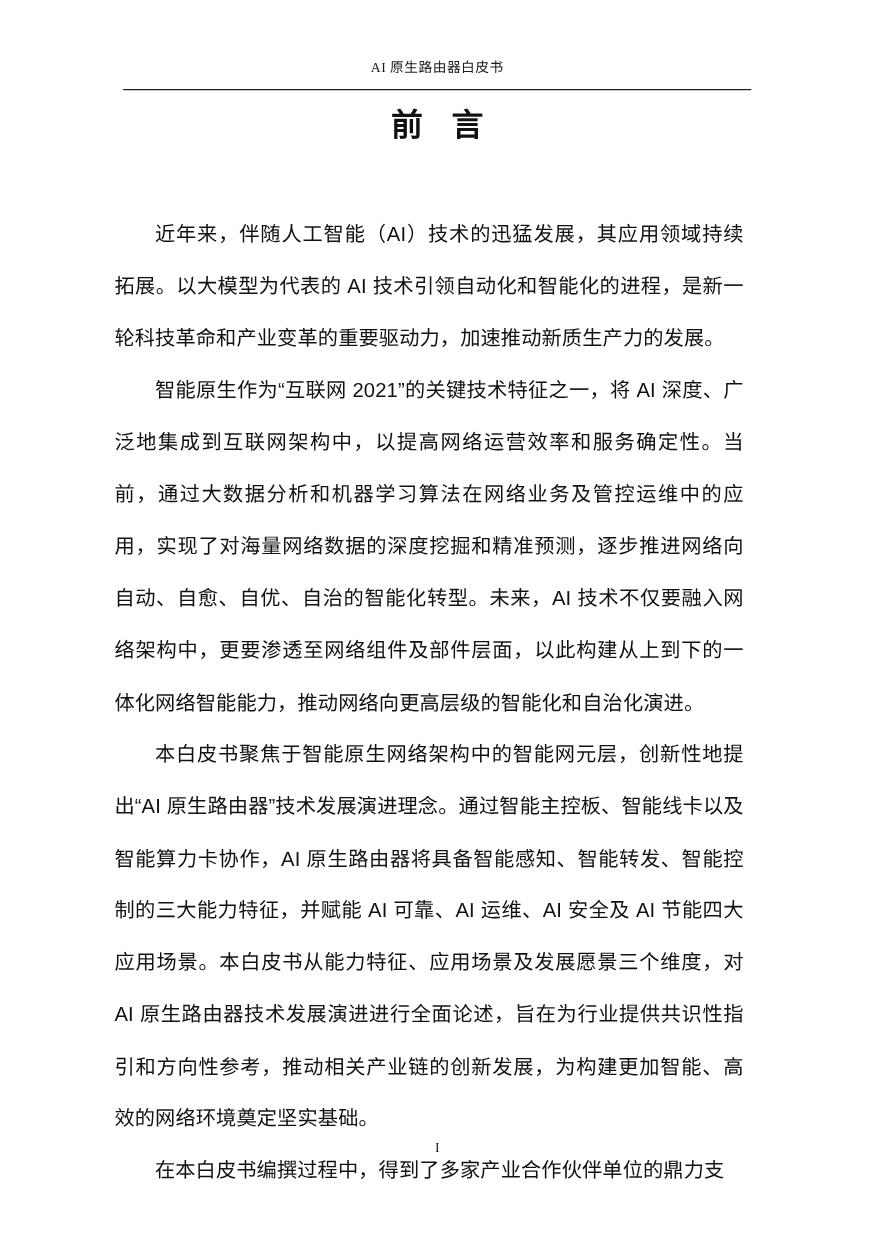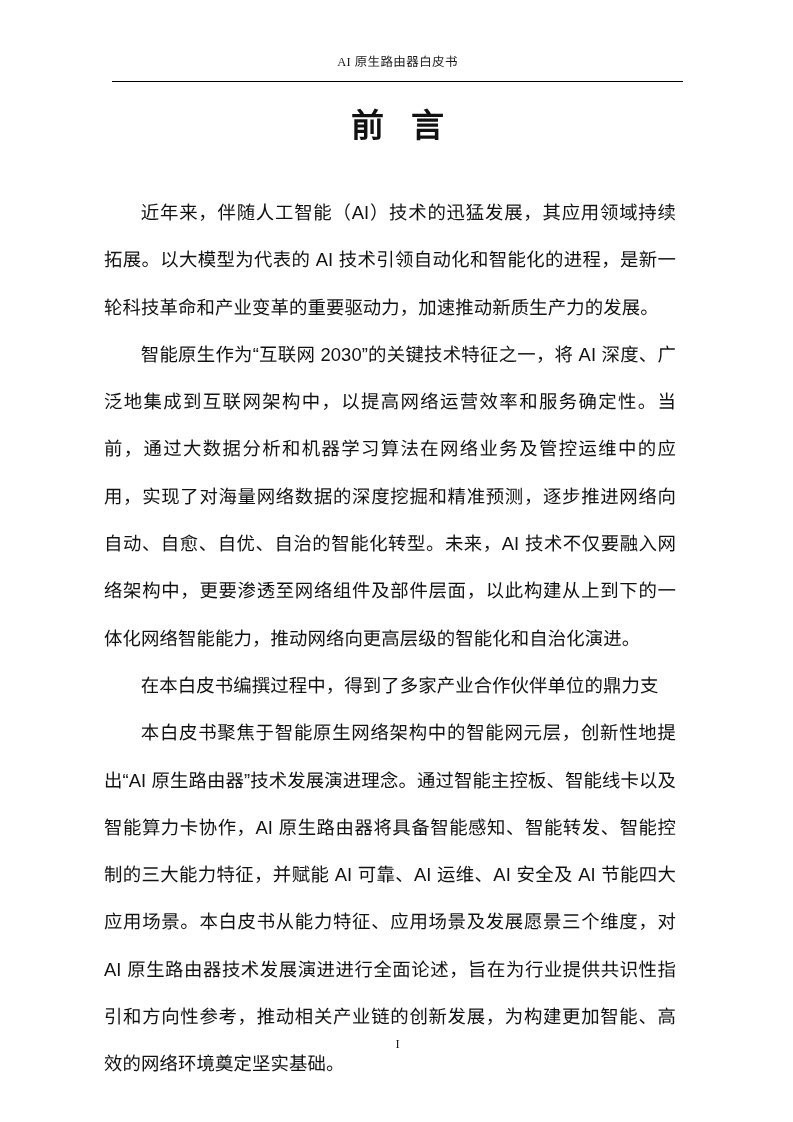--- a/index.html
+++ b/index.html
@@ -47,24 +47,24 @@
     top: 81px;
     width: 571px;
     height: 0;
     border-top: 1.6px solid #000000;
   }
 
   
   .section-title {
     position: absolute;
     left: 112px;
-    top: 103px;
+    top: 92px;
     width: 571px;
     text-align: center;
-    font-size: 33px;
+    font-size: 29px;
     line-height: 46px;
     font-weight: bold;
     letter-spacing: 9px;
     text-indent: 9px;
     color: #111111;
   }
 
   
   .body-block {
     position: absolute;
@@ -115,22 +115,22 @@
   <div class="page-header">
     <span class="page-header-text">AI 原生路由器白皮书</span>
   </div>
 
   <div class="header-rule"></div>
 
   <div class="section-title">前 言</div>
 
   <div class="body-block">
     <p class="para">近年来，伴随人工智能（AI）技术的迅猛发展，其应用领域持续拓展。以大模型为代表的 AI 技术引领自动化和智能化的进程，是新一轮科技革命和产业变革的重要驱动力，加速推动新质生产力的发展。</p>
-    <p class="para">智能原生作为“互联网 2030”的关键技术特征之一，将 AI 深度、广泛地集成到互联网架构中，以提高网络运营效率和服务确定性。当前，通过大数据分析和机器学习算法在网络业务及管控运维中的应用，实现了对海量网络数据的深度挖掘和精准预测，逐步推进网络向自动、自愈、自优、自治的智能化转型。未来，AI 技术不仅要融入网络架构中，更要渗透至网络组件及部件层面，以此构建从上到下的一体化网络智能能力，推动网络向更高层级的智能化和自治化演进。</p>
+    <p class="para">智能原生作为“互联网 2021”的关键技术特征之一，将 AI 深度、广泛地集成到互联网架构中，以提高网络运营效率和服务确定性。当前，通过大数据分析和机器学习算法在网络业务及管控运维中的应用，实现了对海量网络数据的深度挖掘和精准预测，逐步推进网络向自动、自愈、自优、自治的智能化转型。未来，AI 技术不仅要融入网络架构中，更要渗透至网络组件及部件层面，以此构建从上到下的一体化网络智能能力，推动网络向更高层级的智能化和自治化演进。</p>
+    <p class="para">本白皮书聚焦于智能原生网络架构中的智能网元层，创新性地提出“AI 原生路由器”技术发展演进理念。通过智能主控板、智能线卡以及智能算力卡协作，AI 原生路由器将具备智能感知、智能转发、智能控制的三大能力特征，并赋能 AI 可靠、AI 运维、AI 安全及 AI 节能四大应用场景。本白皮书从能力特征、应用场景及发展愿景三个维度，对 AI 原生路由器技术发展演进进行全面论述，旨在为行业提供共识性指引和方向性参考，推动相关产业链的创新发展，为构建更加智能、高效的网络环境奠定坚实基础。</p>
     <p class="para">在本白皮书编撰过程中，得到了多家产业合作伙伴单位的鼎力支</p>
-    <p class="para">本白皮书聚焦于智能原生网络架构中的智能网元层，创新性地提出“AI 原生路由器”技术发展演进理念。通过智能主控板、智能线卡以及智能算力卡协作，AI 原生路由器将具备智能感知、智能转发、智能控制的三大能力特征，并赋能 AI 可靠、AI 运维、AI 安全及 AI 节能四大应用场景。本白皮书从能力特征、应用场景及发展愿景三个维度，对 AI 原生路由器技术发展演进进行全面论述，旨在为行业提供共识性指引和方向性参考，推动相关产业链的创新发展，为构建更加智能、高效的网络环境奠定坚实基础。</p>
   </div>
 
   <div class="page-footer">
     <span class="folio">I</span>
   </div>
 
 </div>
 
 </body></html>

